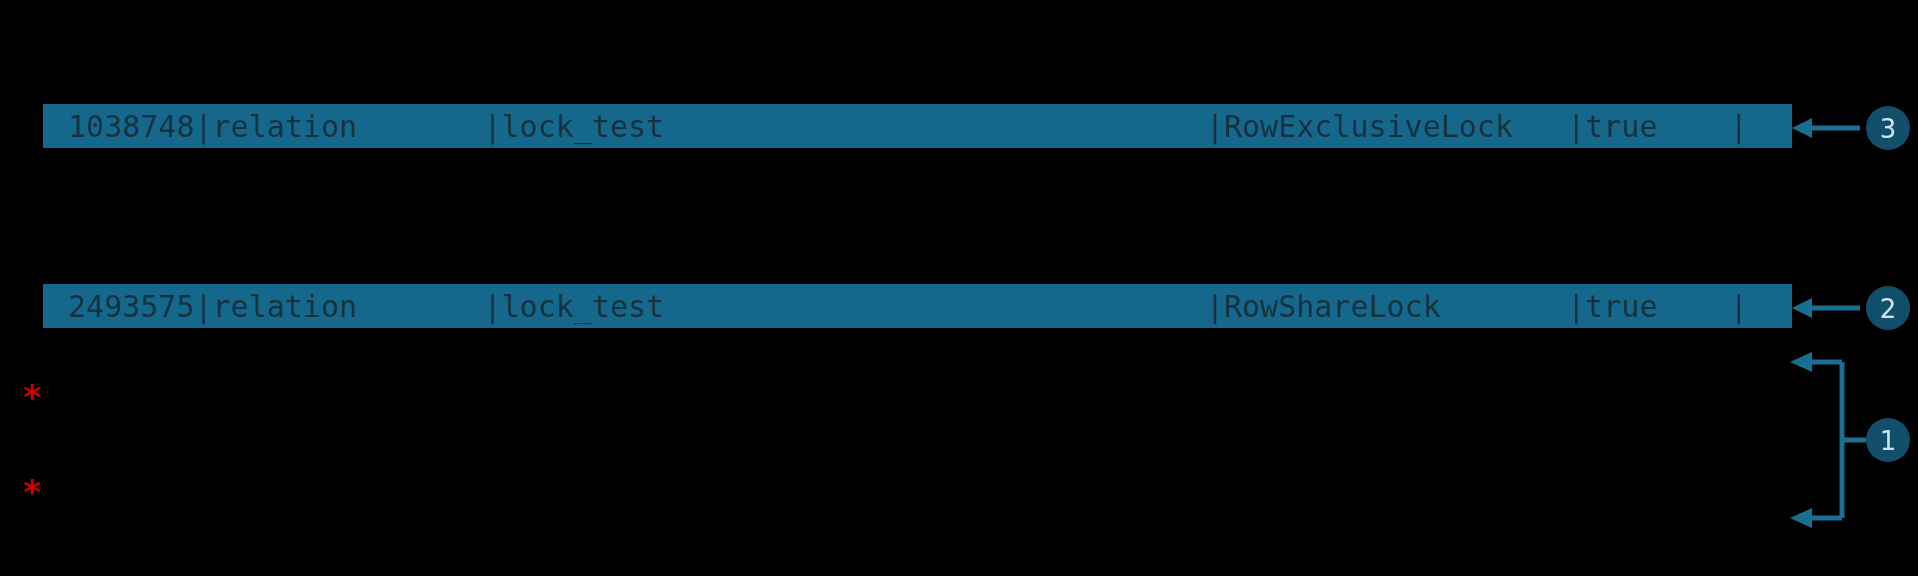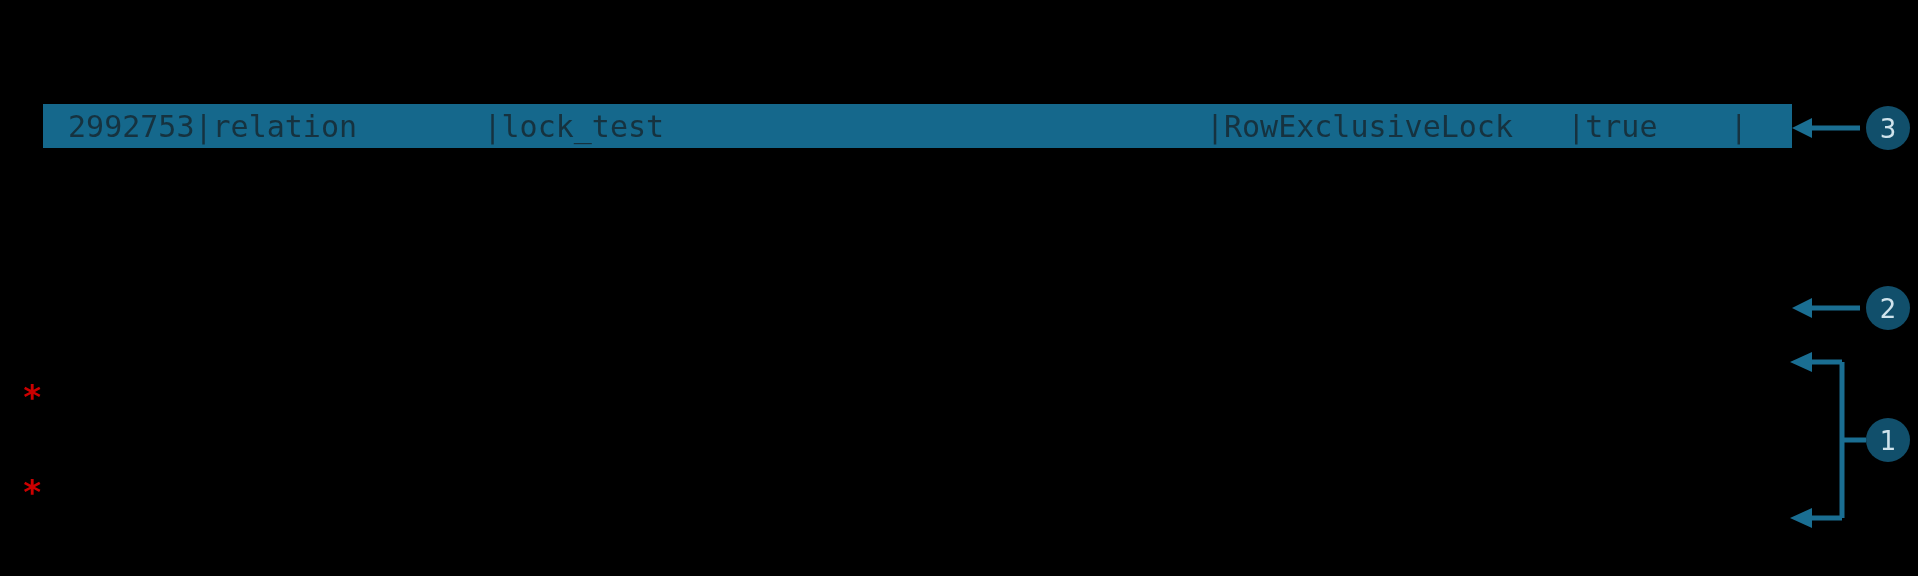--- a/index.html
+++ b/index.html
@@ -76,23 +76,26 @@
     text-anchor: middle;
     dominant-baseline: central;
   }
 </style>
 </head>
 <body>
 
 <div id="terminal">
 
   <div class="result-row" id="row-lock-3">
-    <span class="row-text"> 2992753|relation       |lock_test                              |RowExclusiveLock   |true    |</span>
+    <span class="row-text"> 1038748|relation       |lock_test                              |RowExclusiveLock   |true    |</span>
   </div>
 
+  <div class="result-row" id="row-lock-2">
+    <span class="row-text"> 2493575|relation       |lock_test                              |RowShareLock       |true    |</span>
+  </div>
 
   <span class="asterisk-marker" id="asterisk-upper">*</span>
   <span class="asterisk-marker" id="asterisk-lower">*</span>
 
   <svg class="callout-svg" id="callout-3" viewBox="0 0 128 62">
     <g>
       <line class="callout-line" x1="70" y1="32" x2="20" y2="32"></line>
       <polygon class="callout-head" points="2,32 22,22 22,42"></polygon>
     </g>
     <circle class="badge-circle" cx="98" cy="32" r="22"></circle>

